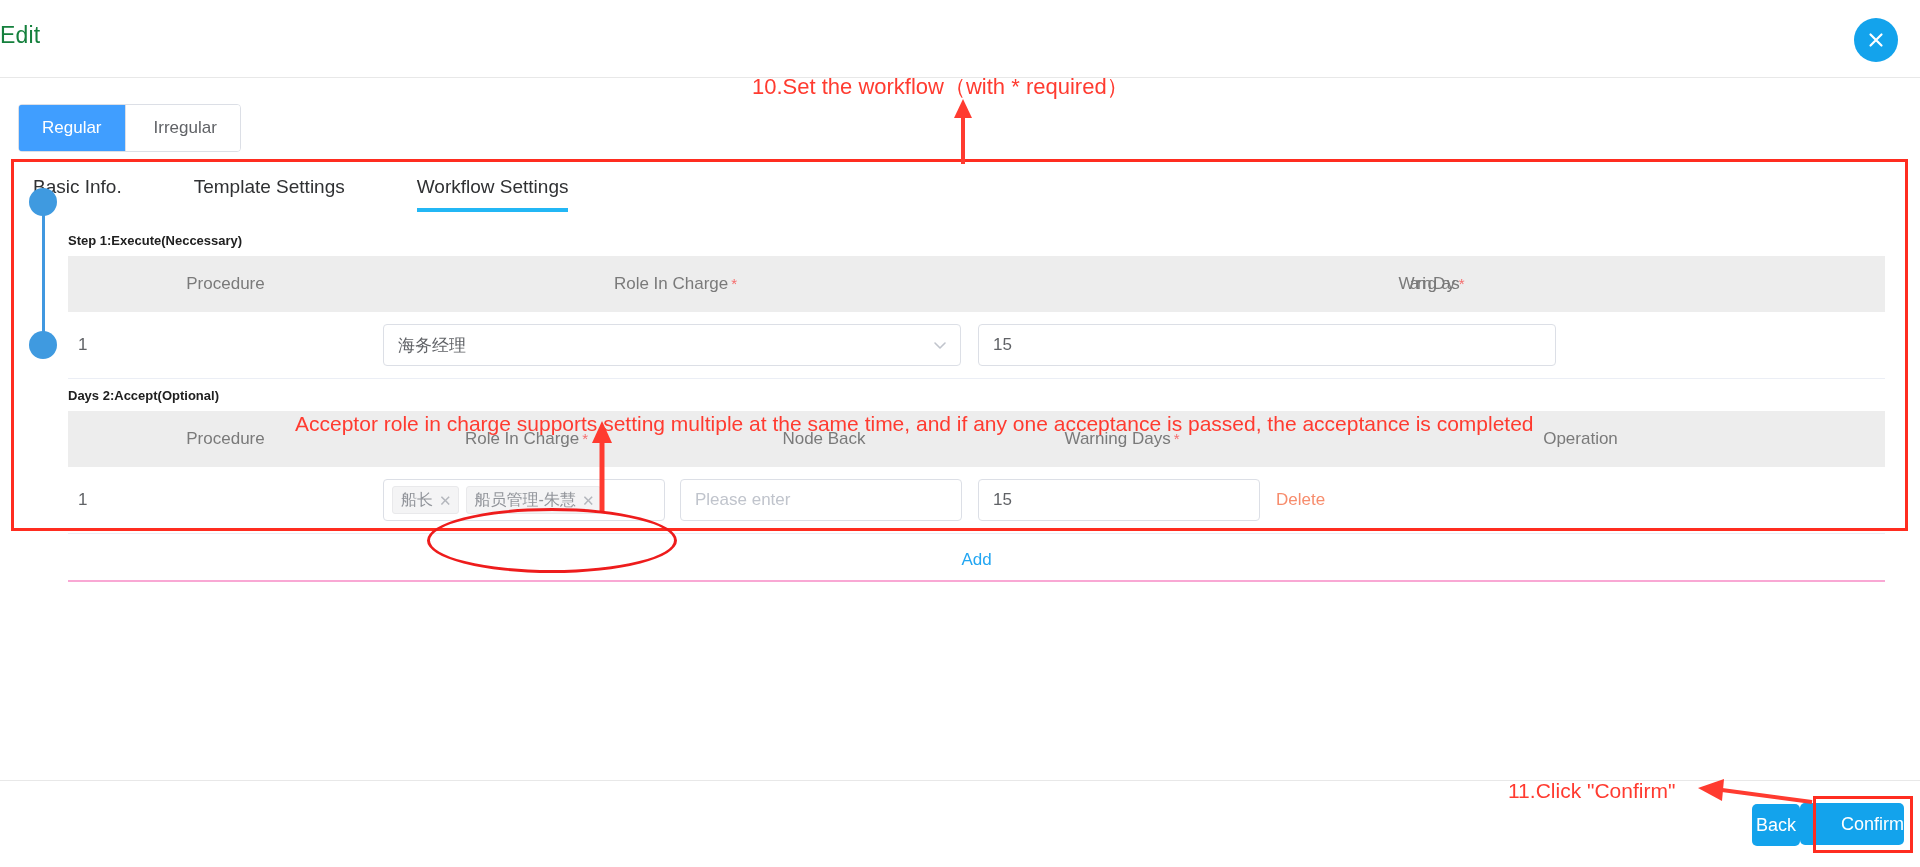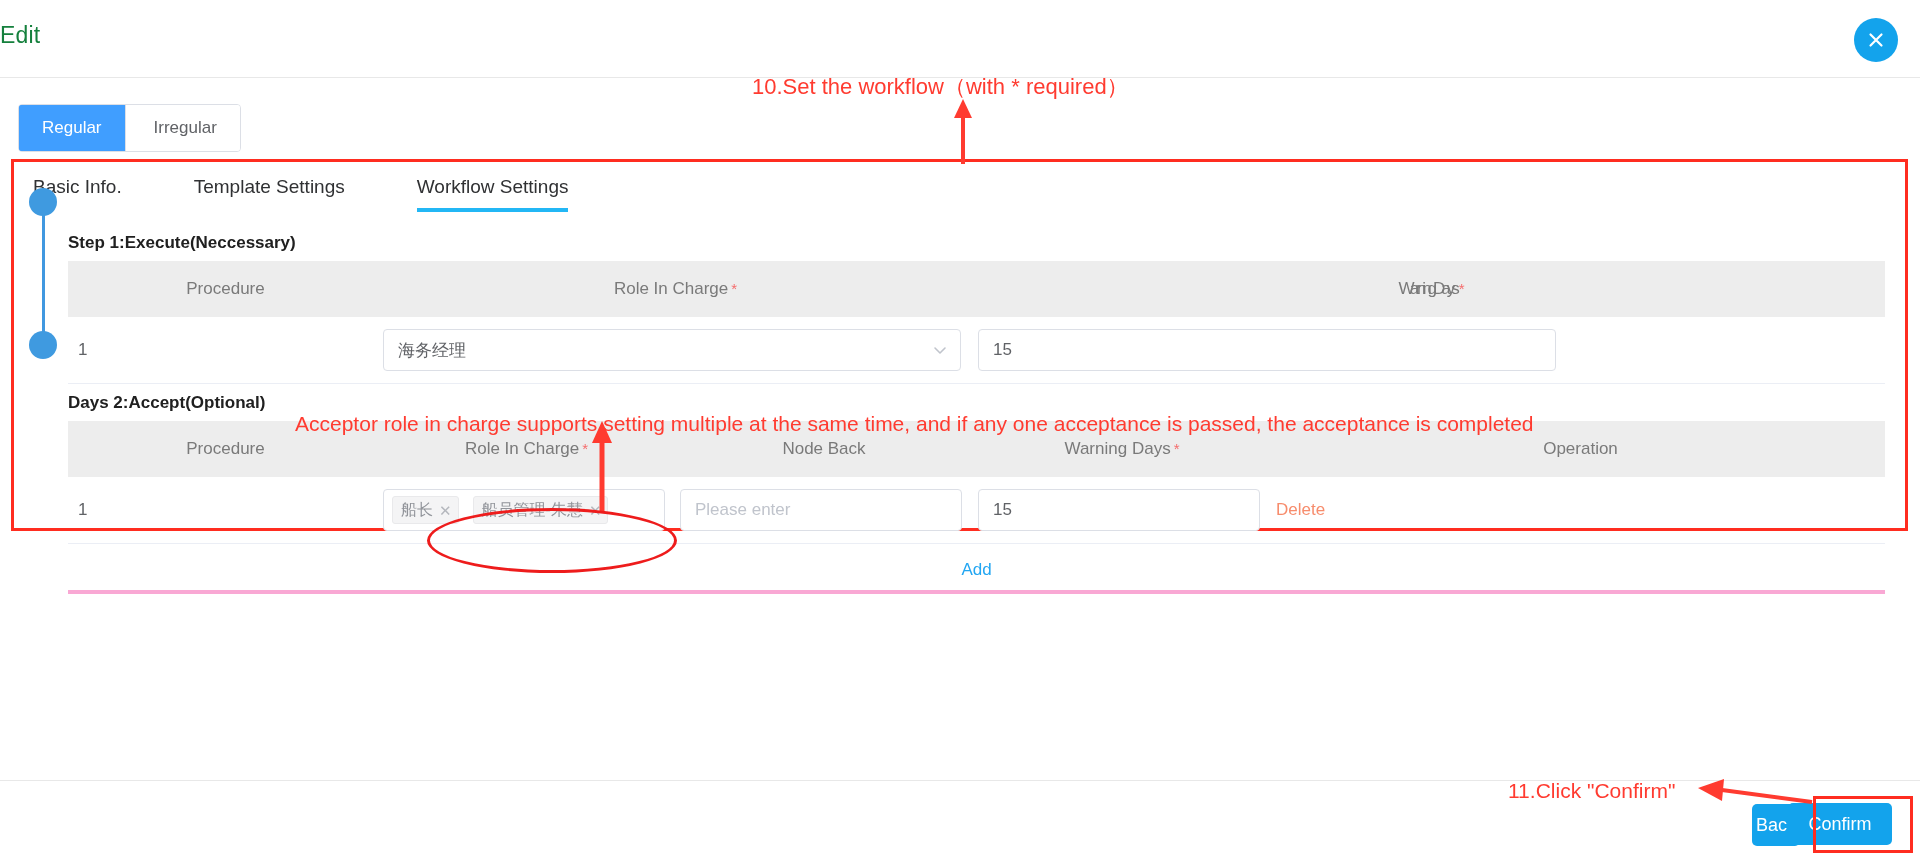--- a/index.html
+++ b/index.html
@@ -120,21 +120,21 @@
     width: 28px; height: 28px;
     border-radius: 50%;
     background: #3f9ae0;
   }
   .tl-dot.d1 { top: 0px; }
   .tl-dot.d2 { top: 143px; }
 
   
   .step-wrap { position: relative; margin-left: 54px; margin-right: 20px; }
   .step-title {
-    font-size: 17px;
+    font-size: 13px;
     font-weight: bold;
     color: #202020;
     margin: 9px 0 8px 0;
     display: inline-block;
     white-space: nowrap;
   }
 
   table.wf { width: 100%; border-collapse: collapse; table-layout: fixed; }
   table.wf thead th {
     background: #ededed;
@@ -188,21 +188,21 @@
   .txt-box.placeholder { color: #c0c4cc; }
 
   .tagbox {
     position: relative;
     width: 282px; min-height: 42px;
     border: 1px solid #dcdfe6;
     border-radius: 4px;
     background: #fff;
     display: flex; align-items: center; flex-wrap: wrap;
     padding: 0 8px;
-    gap: 14px;
+    gap: 7px;
     cursor: pointer;
   }
   .tag {
     display: inline-flex; align-items: center;
     background: #f4f4f5;
     border: 1px solid #e9e9eb;
     color: #909399;
     border-radius: 3px;
     font-size: 16px;
     height: 28px;
@@ -218,21 +218,21 @@
   }
 
   .op-link {
     color: #f78c6c;
     font-size: 17px;
     cursor: pointer;
   }
   .add-row {
     text-align: center;
     padding: 16px 0 10px 0;
-    border-bottom: 4px solid #f9a8d4;
+    border-bottom: 2px solid #f9a8d4;
   }
   .add-link {
     color: #22a6f2;
     font-size: 17px;
     cursor: pointer;
   }
 
   
   .footer {
     position: absolute;
@@ -247,21 +247,21 @@
     border-radius: 5px;
     background: #13a3ec;
     color: #fff;
     font-size: 18px;
     display: flex; align-items: center; justify-content: center;
     cursor: pointer;
     border: none;
     font-family: inherit;
   }
   .btn-back { right: 120px; top: 23px; width: 48px; }
-  .btn-confirm { right: 28px; top: 22px; width: 104px; }
+  .btn-confirm { right: 16px; top: 22px; width: 104px; justify-content: flex-end; }
   .confirm-highlight {
     position: absolute;
     right: 7px; top: 15px;
     width: 100px; height: 57px;
     border: 3px solid #ff2d20;
     pointer-events: none;
   }
 
   
   .ann {

